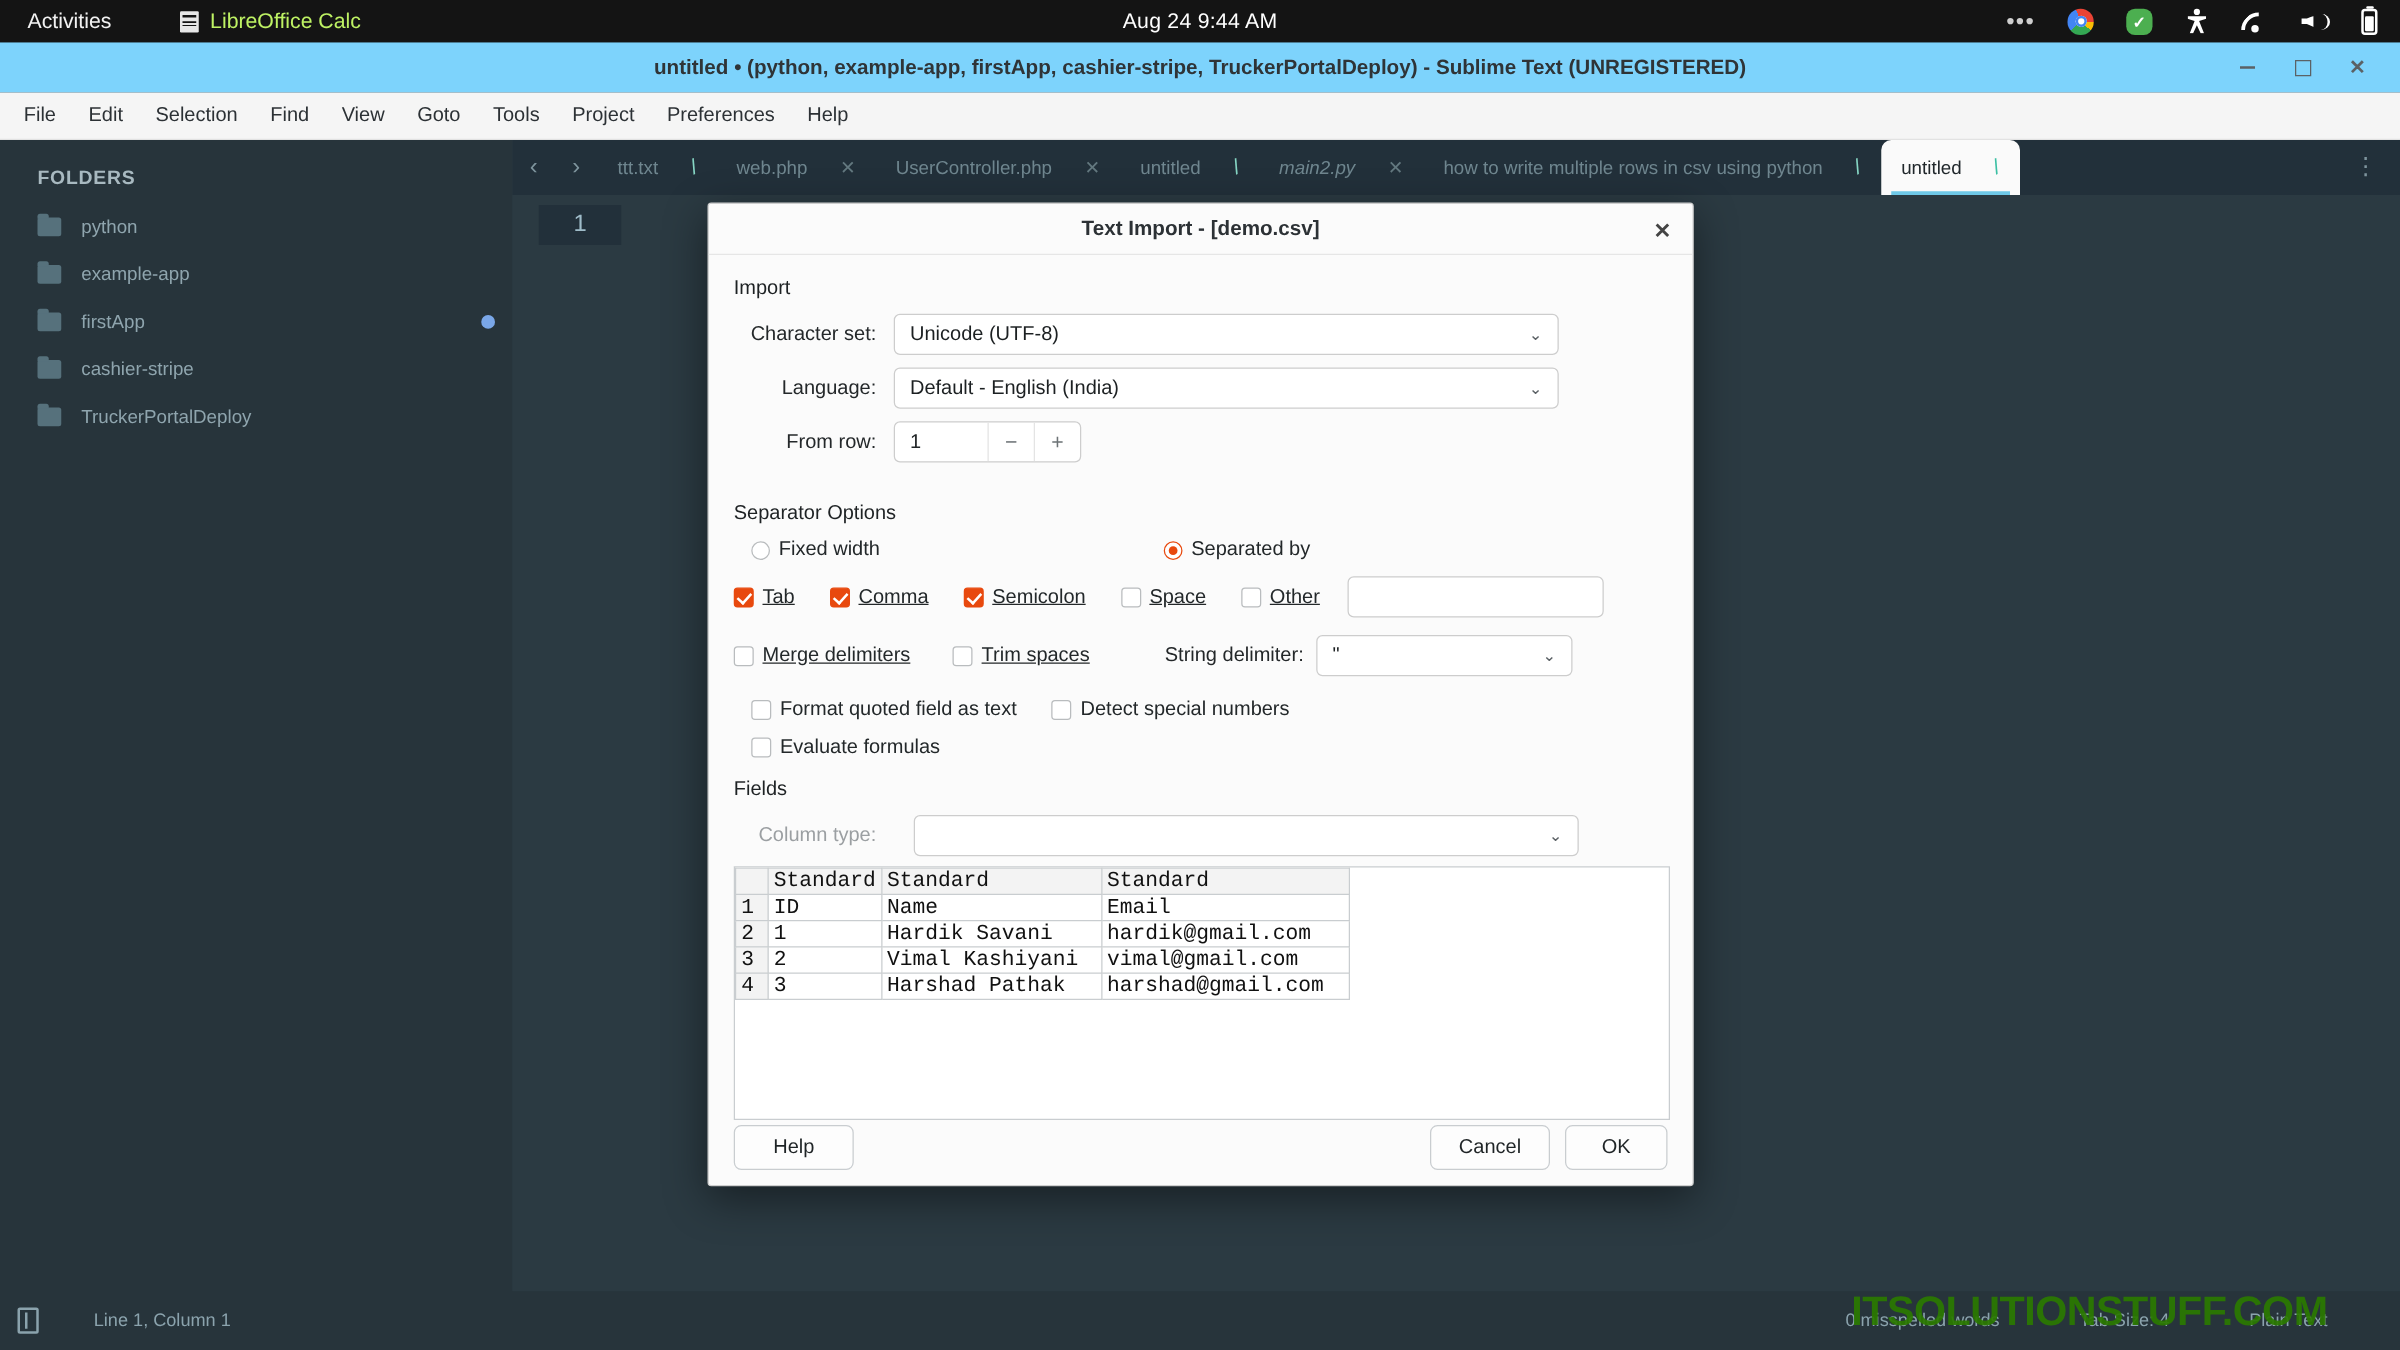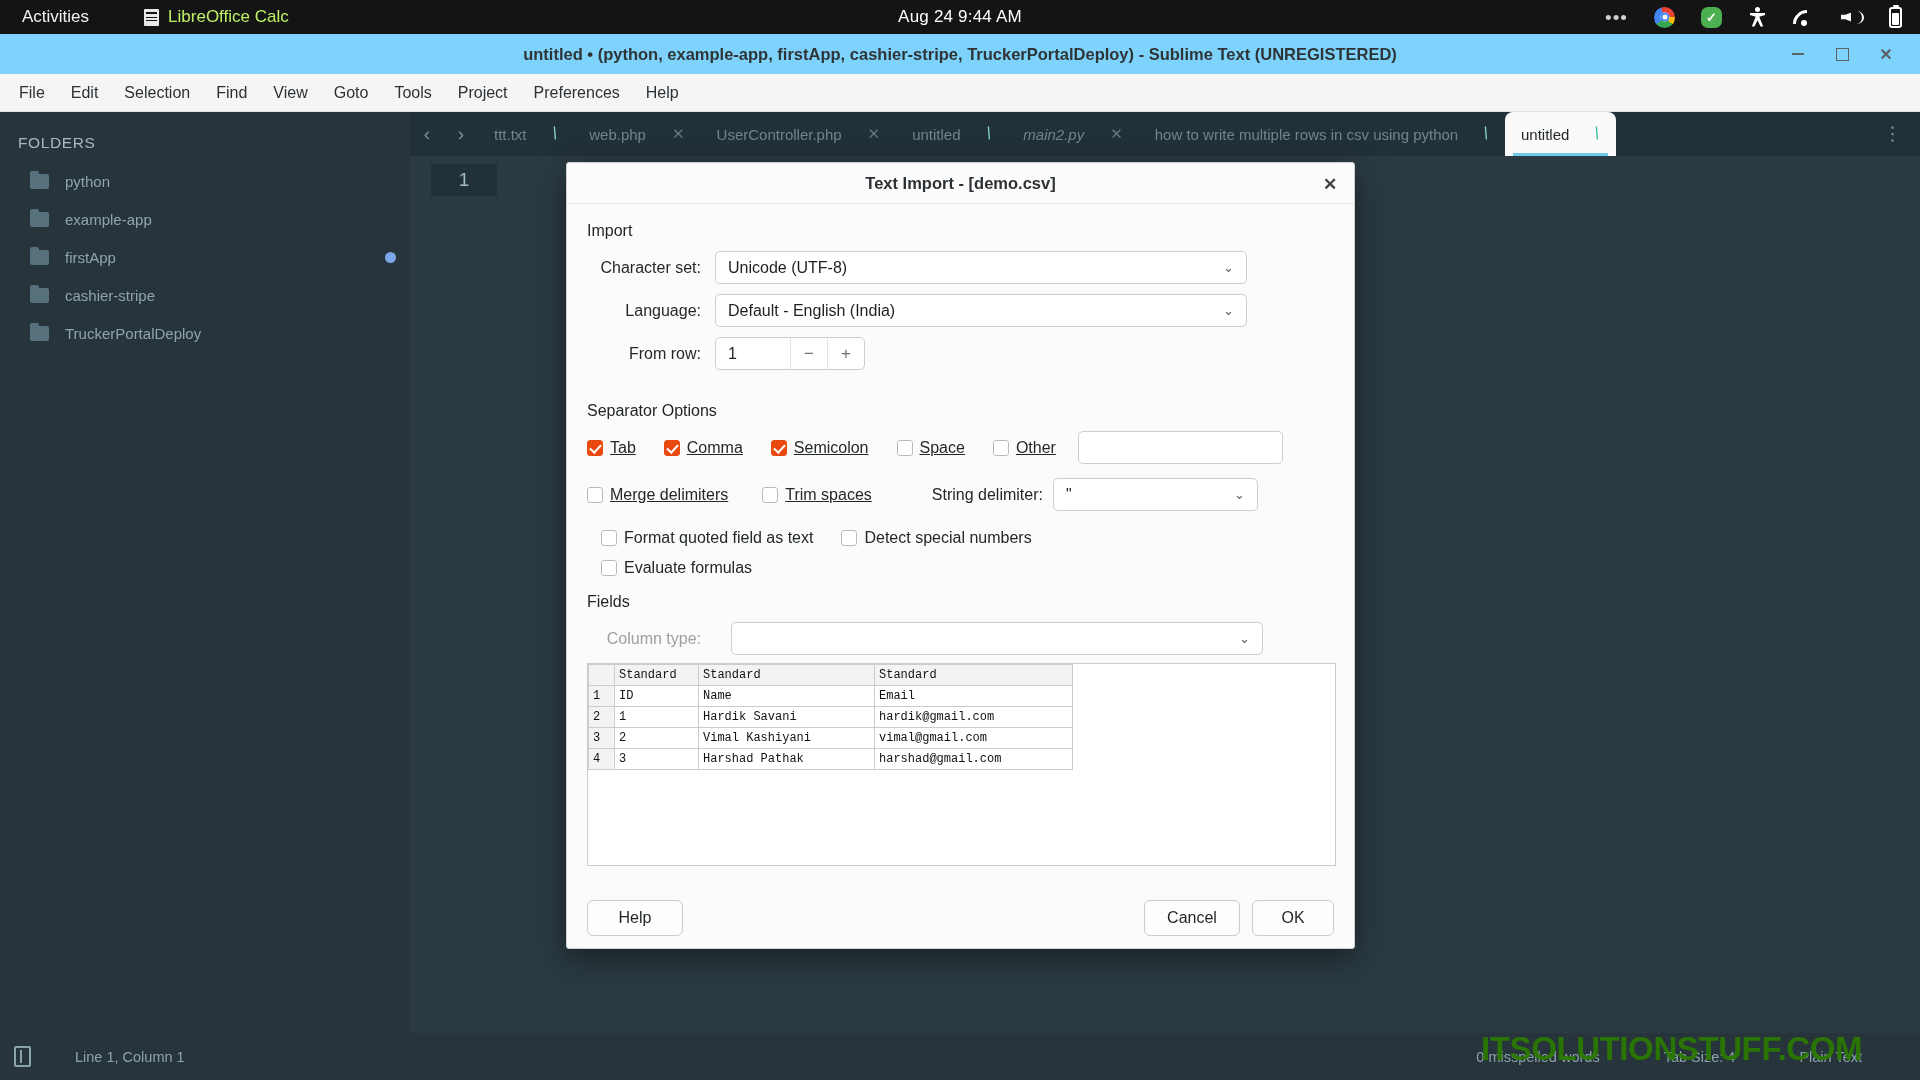--- a/index.html
+++ b/index.html
@@ -91,21 +91,22 @@
   .sublime-body {
     position: absolute; top: 112px; left: 0; width: 1920px; height: 921px;
     background: #2b3a42;
   }
   .sidebar {
     position: absolute; left: 0; top: 0; width: 410px; height: 921px;
     background: #27343b;
   }
   .folders-label {
     color: #a8b9c0; font-size: 15.5px; letter-spacing: .6px;
-    padding: 22px 0 0 18px;
+    padding: 22px 0 0 30px;
+    font-weight: bold;
   }
   .folder-row {
     display: flex; align-items: center; gap: 16px;
     padding: 0 0 0 30px; height: 38px; color: #8fa5ae; font-size: 15px;
     position: relative;
   }
   .folder-ic {
     width: 19px; height: 15px; background: #56717c; border-radius: 2px; position: relative; flex: none;
   }
   .folder-ic::before {
@@ -205,21 +206,21 @@
   .radio.on::after { content:""; position:absolute; left:3px; top:3px; width:7px;height:7px;border-radius:50%;background:#e8490e;}
   .sep-grid { display: flex; align-items: flex-end; margin-left: 0; text-decoration: underline; }
   .sep-grid .chk { margin-right: 28px; }
   .txtin { height: 33px; border: 1px solid #cdcdcd; border-radius: 5px; background: #fff; }
 
   
   .preview {
     margin: 8px 20px 0 20px; width: 749px; height: 203px;
     border: 1px solid #c9cdd0; background: #fff; overflow: hidden;
   }
-  table.prev { border-collapse: collapse; font-family: "Liberation Mono", "DejaVu Sans Mono", monospace; font-size: 12px; }
+  table.prev { border-collapse: collapse; font-family: "Liberation Mono", "DejaVu Sans Mono", monospace; font-size: 17px; }
   table.prev td, table.prev th { border: 1px solid #c9cdd0; height: 21px; padding: 0 4px; text-align: left; font-weight: normal; color: #111; }
   table.prev th { background: #f3f3f3; }
   td.rn, th.rn { width: 26px; text-align: right; background: #f3f3f3; color: #333; padding-right: 6px; }
   .c1 { width: 84px; } .c2 { width: 176px; } .c3 { width: 198px; }
 
   .dlg-footer { position: absolute; left: 0; right: 0; bottom: 0; height: 62px;
      display: flex; align-items: center; padding: 0 20px; border-top: 1px solid transparent; }
   .btn-d { height: 36px; min-width: 96px; border: 1px solid #c9cdd0; border-radius: 6px; background: #fdfdfd;
      display:flex; align-items:center; justify-content:center; font-size: 16px; color: #1f2426; }
   .btn-right { margin-left: auto; display: flex; gap: 12px; }
@@ -372,20 +373,30 @@
     <div class="row" style="margin-bottom:32px;">
       <div class="lbl">From row:</div>
       <div class="spin">
         <span class="val">1</span>
         <span class="btn">−</span>
         <span class="btn">+</span>
       </div>
     </div>
 
     <div class="sec-title">Separator Options</div>
+    <div class="row" style="margin-left:14px;margin-bottom:12px;">
+      <label class="chk" style="width:330px;">
+        <span class="radio"></span>
+        <span>Fixed width</span>
+      </label>
+      <label class="chk">
+        <span class="radio on"></span>
+        <span>Separated by</span>
+      </label>
+    </div>
 
     <div class="row" style="margin-bottom:14px;">
       <div class="sep-grid">
         <label class="chk">
           <span class="box on"></span>
           <span>Tab</span>
         </label>
         <label class="chk">
           <span class="box on"></span>
           <span>Comma</span>

